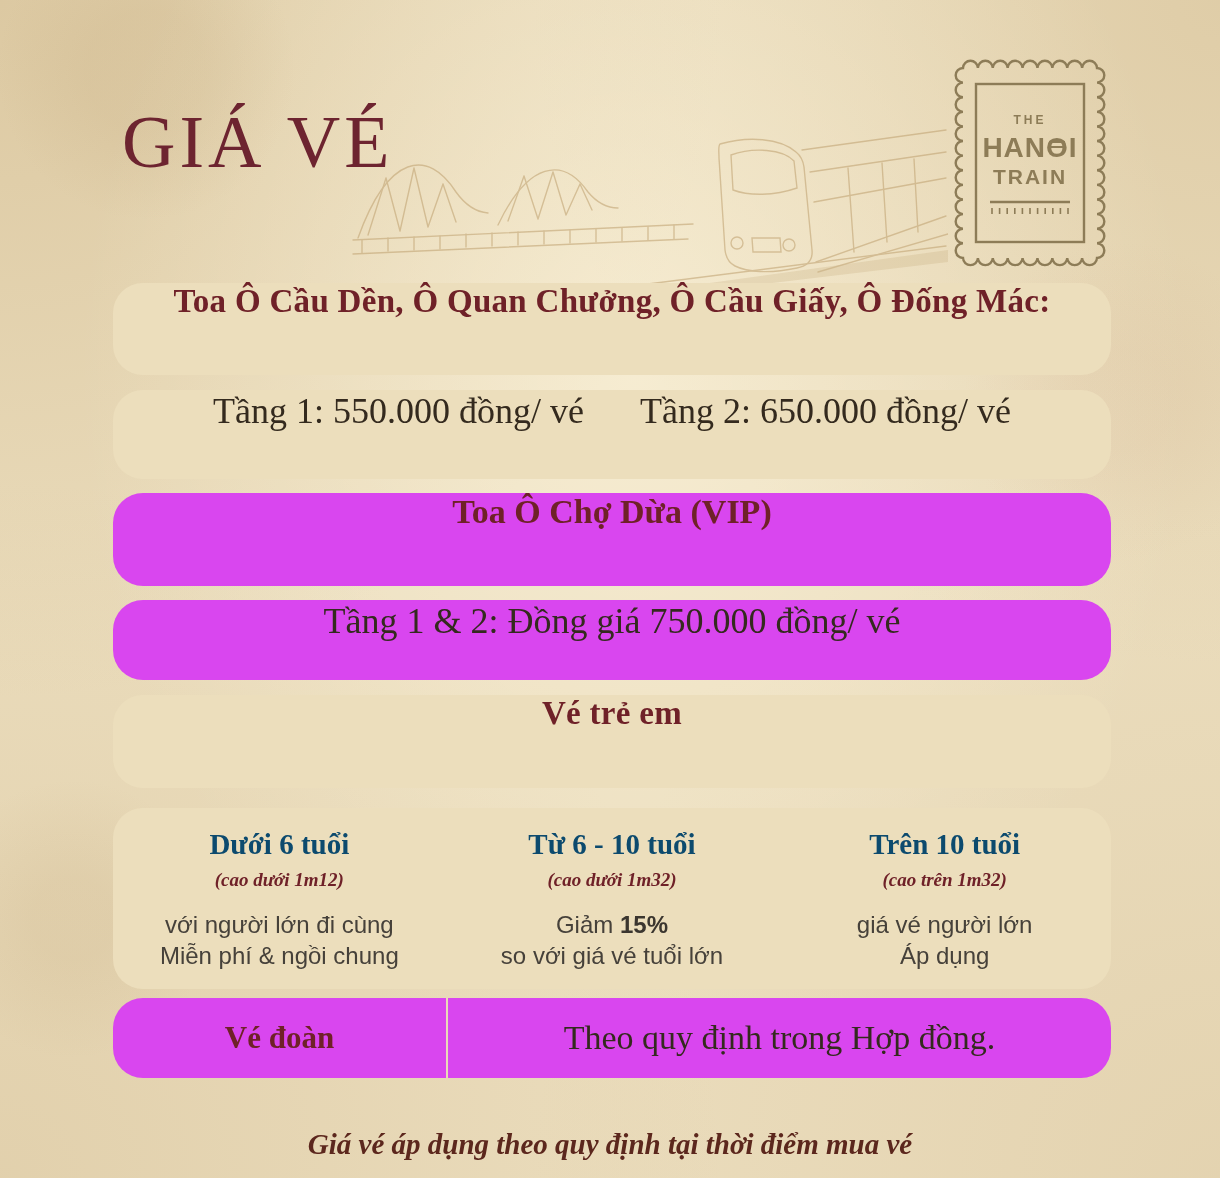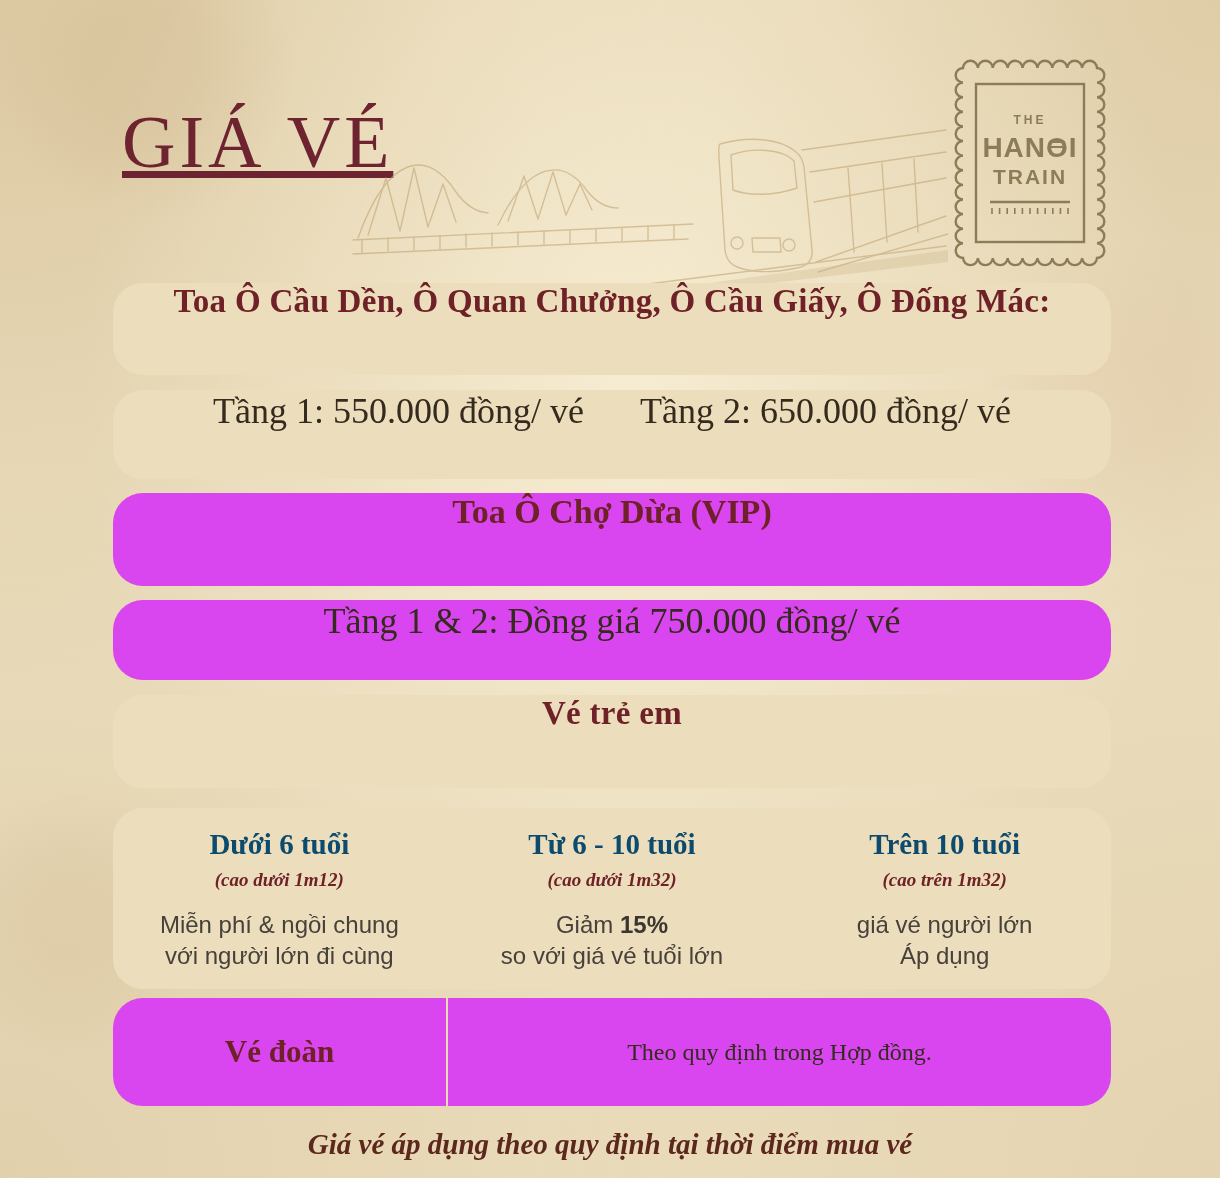--- a/index.html
+++ b/index.html
@@ -16,57 +16,56 @@
       radial-gradient(ellipse at 100% 0%, rgba(196,168,118,0.30), rgba(196,168,118,0) 40%),
       radial-gradient(ellipse at 0% 100%, rgba(202,176,130,0.28), rgba(202,176,130,0) 42%),
       radial-gradient(ellipse at 100% 100%, rgba(202,176,130,0.22), rgba(202,176,130,0) 40%),
       #ebddbd;
     overflow:hidden;
   }
   .page-title{
     position:absolute; left:122px; top:100px;
     font-size:74px; font-weight:400; letter-spacing:4px;
     color:#6d2430;
-    text-decoration:underline;
   }
   .illustration{ position:absolute; left:348px; top:92px; opacity:0.6; }
   .stamp{ position:absolute; left:952px; top:58px; }
 
   .bands{ position:absolute; left:113px; top:283px; width:998px; }
   .band{
     width:100%; border-radius:30px;
     display:flex; justify-content:center;
   }
   .band-light{ background:#ecdebc; }
   .band-dark{ background:#d946ef; }
 
   .b1{ height:92px; margin-bottom:15px; }
   .b2{ height:89px; margin-bottom:14px; gap:56px; }
   .b3{ height:93px; margin-bottom:14px; }
   .b4{ height:80px; margin-bottom:15px; }
   .b5{ height:93px; margin-bottom:20px; }
   .b6{ height:181px; margin-bottom:9px; display:grid; grid-template-columns:1fr 1fr 1fr; align-items:start; padding-top:18px; }
-  .b7{ height:108px; display:grid; grid-template-columns:333px 2px 1fr; align-items:stretch; }
+  .b7{ height:80px; display:grid; grid-template-columns:333px 2px 1fr; align-items:stretch; }
 
   .maroon-header{ font-size:33px; font-weight:700; color:#6f2128; letter-spacing:0.3px; }
   .price-text{ font-size:36px; color:#342a1e; }
   .vip-header{ font-size:34px; font-weight:700; color:#6f2128; }
 
   .kid-col{ text-align:center; }
   .kid-age{ font-size:29px; font-weight:700; color:#0c4a6e; line-height:37px; }
   .kid-height{ font-size:19px; font-weight:700; font-style:italic; color:#6f2128; line-height:34px; }
   .kid-desc{ margin-top:12px; font-family:"Liberation Sans","DejaVu Sans",sans-serif;
              font-size:24px; color:#46413a; line-height:31px; }
   .kid-desc b{ font-weight:700; color:#3b362f; }
 
   .b7-label-cell{ display:flex; align-items:center; justify-content:center; }
   .b7-label{ font-size:31px; font-weight:700; color:#6f2128; }
   .b7-divider{ background:#e9dbb6; height:100%; }
   .b7-value-cell{ display:flex; align-items:center; justify-content:center; }
-  .b7-value{ font-size:24px; color:#342a1e;text-align:center; }
+  .b7-value{ font-size:34px; color:#342a1e;text-align:center; }
 
   .footer-note{
     position:absolute; left:0; top:1128px; width:1220px;
     text-align:center; font-size:29px; font-weight:700; font-style:italic;
     color:#5c271d;
   }
 </style>
 </head>
 <body>
 
@@ -152,22 +151,22 @@
   <div class="band band-light b5">
     <div class="maroon-header">Vé trẻ em</div>
   </div>
 
   <div class="band band-light b6">
 
     <div class="kid-col">
       <div class="kid-age">Dưới 6 tuổi</div>
       <div class="kid-height">(cao dưới 1m12)</div>
       <div class="kid-desc">
+        <div>với người lớn đi cùng</div>
         <div>Miễn phí &amp; ngồi chung</div>
-        <div>với người lớn đi cùng</div>
       </div>
     </div>
 
     <div class="kid-col">
       <div class="kid-age">Từ 6 - 10 tuổi</div>
       <div class="kid-height">(cao dưới 1m32)</div>
       <div class="kid-desc">
         <div><span>Giảm </span><b>15%</b></div>
         <div>so với giá vé tuổi lớn</div>
       </div>

